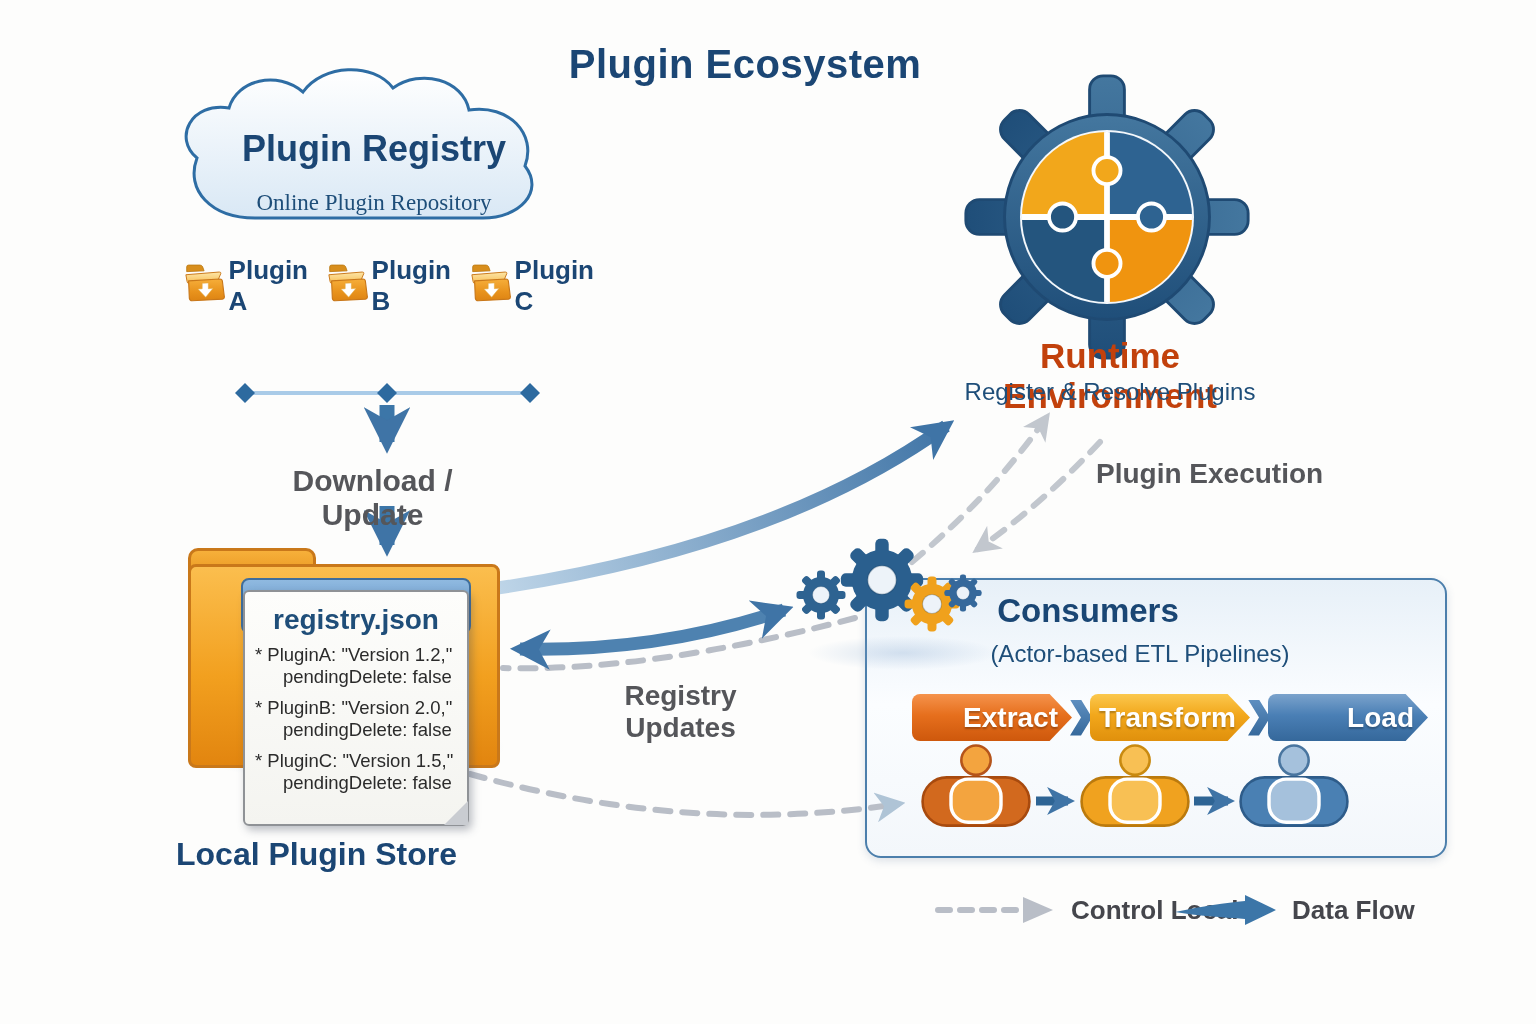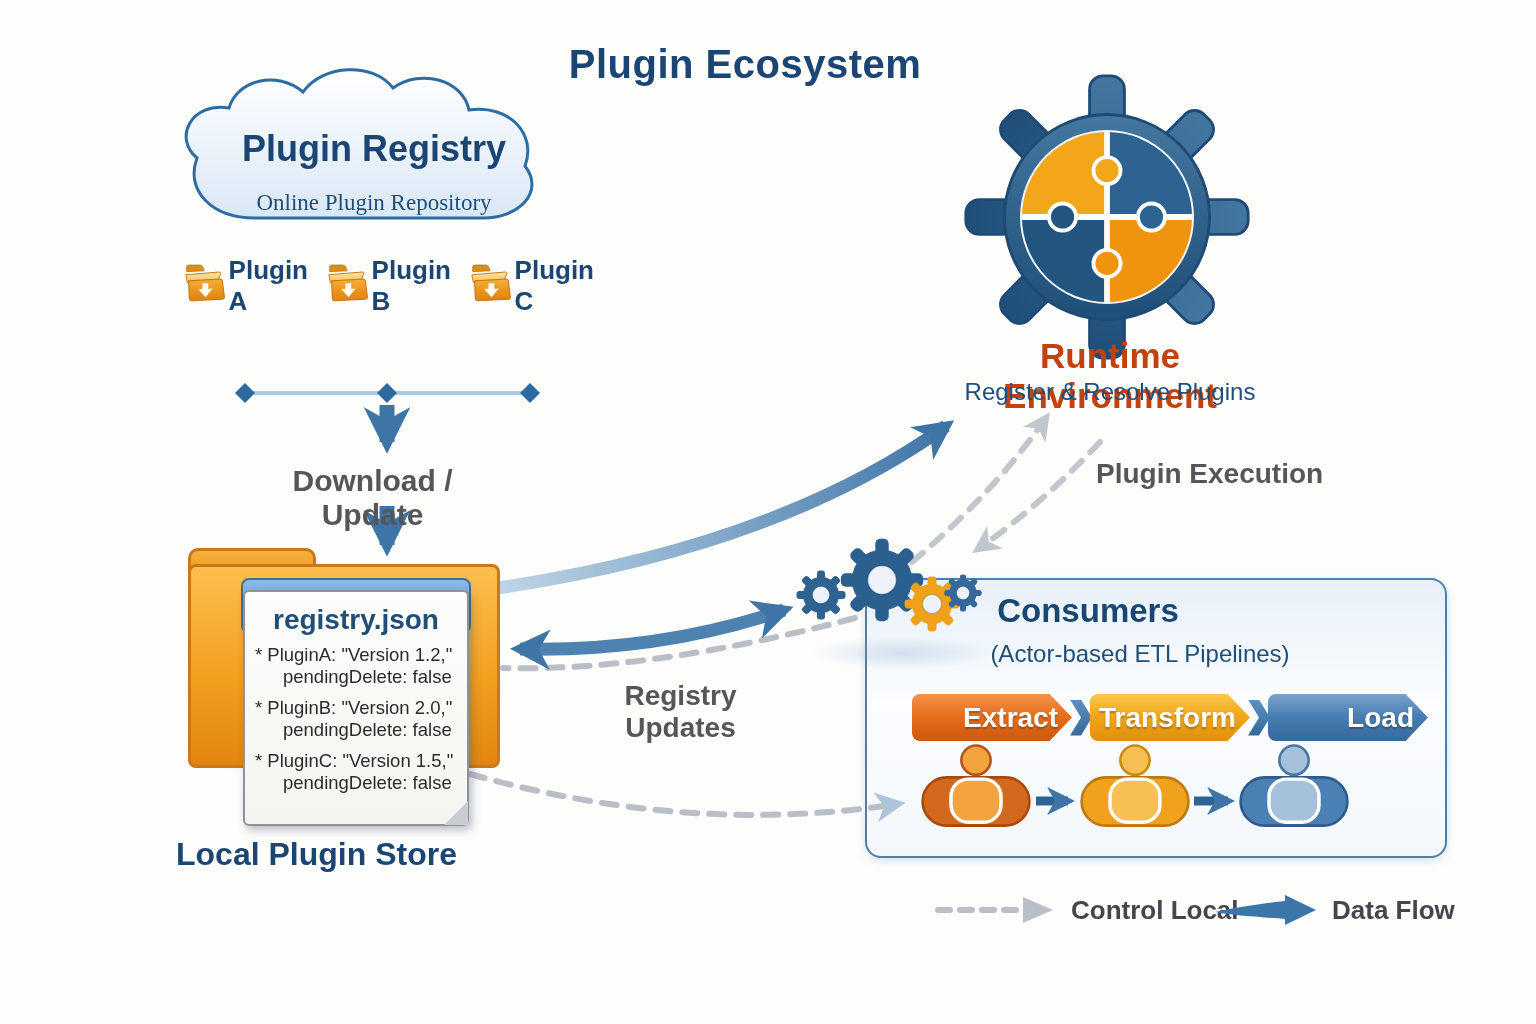--- a/index.html
+++ b/index.html
@@ -75,21 +75,21 @@
   .stage-extract{background:linear-gradient(180deg,#F5934C 0%,#E66F1D 45%,#CE580C 100%);}
   .stage-transform{background:linear-gradient(180deg,#FBC84E 0%,#F2A71B 45%,#E0900C 100%);}
   .stage-load{background:linear-gradient(180deg,#7BA3CC 0%,#4A7FB5 45%,#35689B 100%);}
   .stage-sep{width:22px;height:36px;background:linear-gradient(180deg,#5E8FC0,#35689B);
     clip-path:polygon(0 0,50% 0,100% 50%,50% 100%,0 100%,50% 50%);margin:0 -4px;}
   .actor-row{left:920px;top:742px;width:430px;display:flex;
     justify-content:space-between;z-index:3;}
 
   
   .legend-control{left:935px;top:893px;display:flex;align-items:center;gap:16px;z-index:8;}
-  .legend-data{left:1213px;top:893px;display:flex;align-items:center;gap:14px;z-index:8;}
+  .legend-data{left:1173px;top:893px;display:flex;align-items:center;gap:14px;z-index:8;}
   .legend-label{font-size:26px;font-weight:bold;color:#45464C;}
 
   .overlay{position:absolute;left:0;top:0;z-index:4;pointer-events:none;}
   .cluster{left:780px;top:528px;z-index:6;}
   .cluster-shadow{left:808px;top:636px;width:190px;height:34px;border-radius:50%;
     background:radial-gradient(closest-side,rgba(130,165,205,.3),rgba(130,165,205,0));z-index:2;}
 </style>
 </head>
 <body>
 

